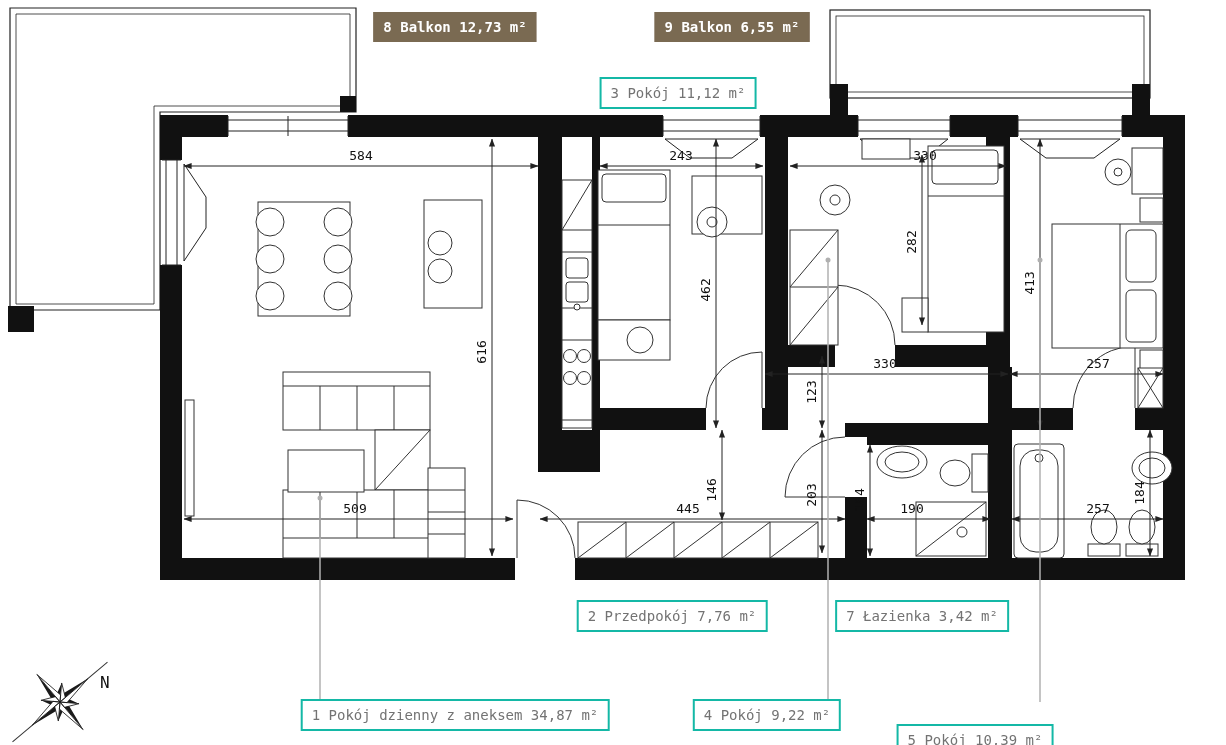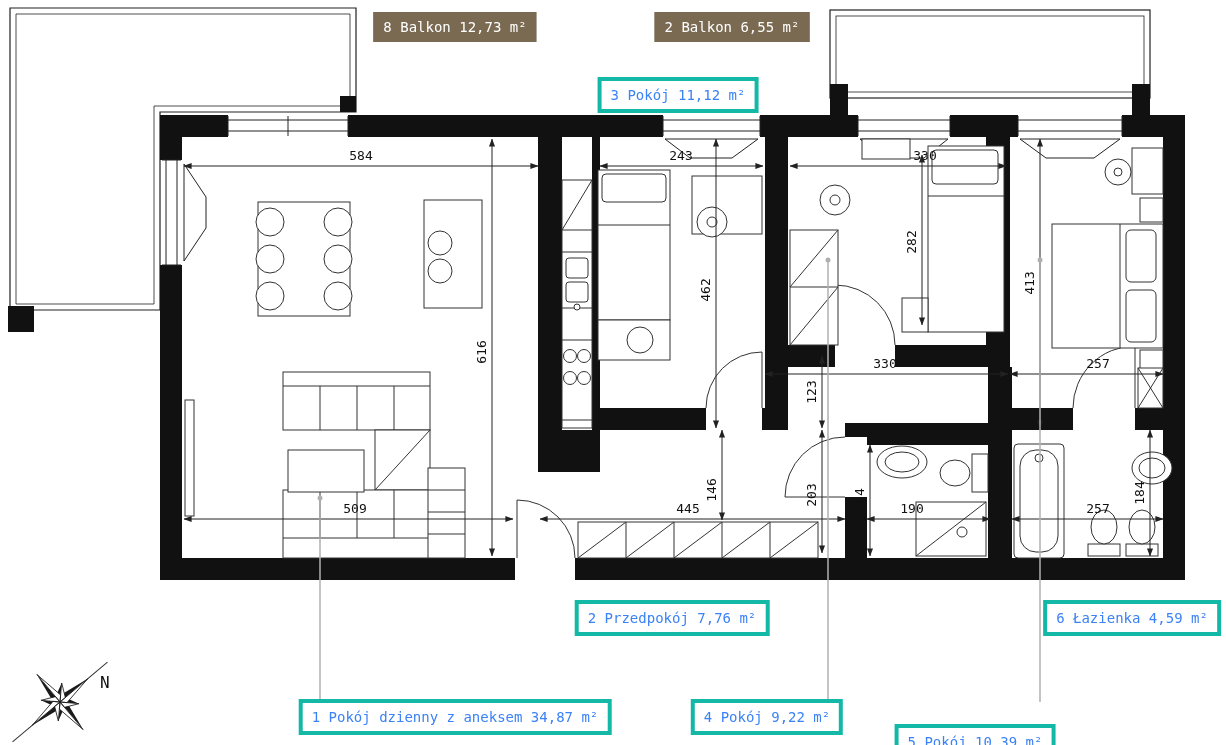--- a/index.html
+++ b/index.html
@@ -1,22 +1,22 @@
 <!DOCTYPE html>
 <html><head>
 <meta charset="utf-8">
 <style>
   html,body{margin:0;padding:0;background:#fff;}
   .stage{position:relative;width:1226px;height:745px;background:#fff;overflow:hidden;
          font-family:"DejaVu Sans Mono","Liberation Mono",monospace;}
   .stage svg{position:absolute;left:0;top:0;}
   .lbl{position:absolute;transform:translateX(-50%);white-space:nowrap;
        font-size:14px;line-height:1;padding:7px 9px;background:#fff;
-       border:4px solid #14b8a6;color:#3b82f6;}
-  .lbl.brown{background:#7a6a52;color:#fff;border:1px solid #7a6a52;font-weight:normal;}
+       border:2px solid #14b8a6;color:#737373;}
+  .lbl.brown{background:#7a6a52;color:#fff;border:1px solid #7a6a52;font-weight:bold;}
   text.dim{font-size:13px;fill:#111;}
   text.north{font-size:16px;fill:#111;}
 </style>
 </head>
 <body>
 
 <div class="stage">
 
 <svg width="1226" height="745" viewBox="0 0 1226 745">
   <defs>
@@ -317,21 +317,21 @@
     <g transform="rotate(50)">
       <line x1="0" y1="-62" x2="0" y2="62" stroke="#333" stroke-width="1"></line>
       <path d="M0,-36 L-5,-5 L0,0 Z M36,0 L5,-5 L0,0 Z M0,36 L5,5 L0,0 Z M-36,0 L-5,5 L0,0 Z M13.5,-13.5 L0,-7 L0,0 Z M13.5,13.5 L7,0 L0,0 Z M-13.5,13.5 L0,7 L0,0 Z M-13.5,-13.5 L-7,0 L0,0 Z" fill="#1a1a1a"></path>
       <path d="M0,-36 L5,-5 L0,0 Z M36,0 L5,5 L0,0 Z M0,36 L-5,5 L0,0 Z M-36,0 L-5,-5 L0,0 Z M13.5,-13.5 L7,0 L0,0 Z M13.5,13.5 L0,7 L0,0 Z M-13.5,13.5 L-7,0 L0,0 Z M-13.5,-13.5 L0,-7 L0,0 Z" fill="#ffffff" stroke="#1a1a1a" stroke-width="0.8"></path>
     </g>
   </g>
   <text class="north" x="100" y="688">N</text>
 </svg>
 
 <div class="lbl brown" style="left:455px;top:12px">8 Balkon 12,73 m²</div>
-<div class="lbl brown" style="left:732px;top:12px">2 Balkon 6,55 m²</div>
+<div class="lbl brown" style="left:732px;top:12px">9 Balkon 6,55 m²</div>
 <div class="lbl" style="left:678px;top:77px">3 Pokój 11,12 m²</div>
 <div class="lbl" style="left:672px;top:600px">2 Przedpokój 7,76 m²</div>
-<div class="lbl" style="left:1132px;top:600px">6 Łazienka 4,59 m²</div>
+<div class="lbl" style="left:922px;top:600px">7 Łazienka 3,42 m²</div>
 <div class="lbl" style="left:455px;top:699px">1 Pokój dzienny z aneksem 34,87 m²</div>
 <div class="lbl" style="left:767px;top:699px">4 Pokój 9,22 m²</div>
 <div class="lbl" style="left:975px;top:724px">5 Pokój 10,39 m²</div>
 
 </div>
 
 </body></html>

